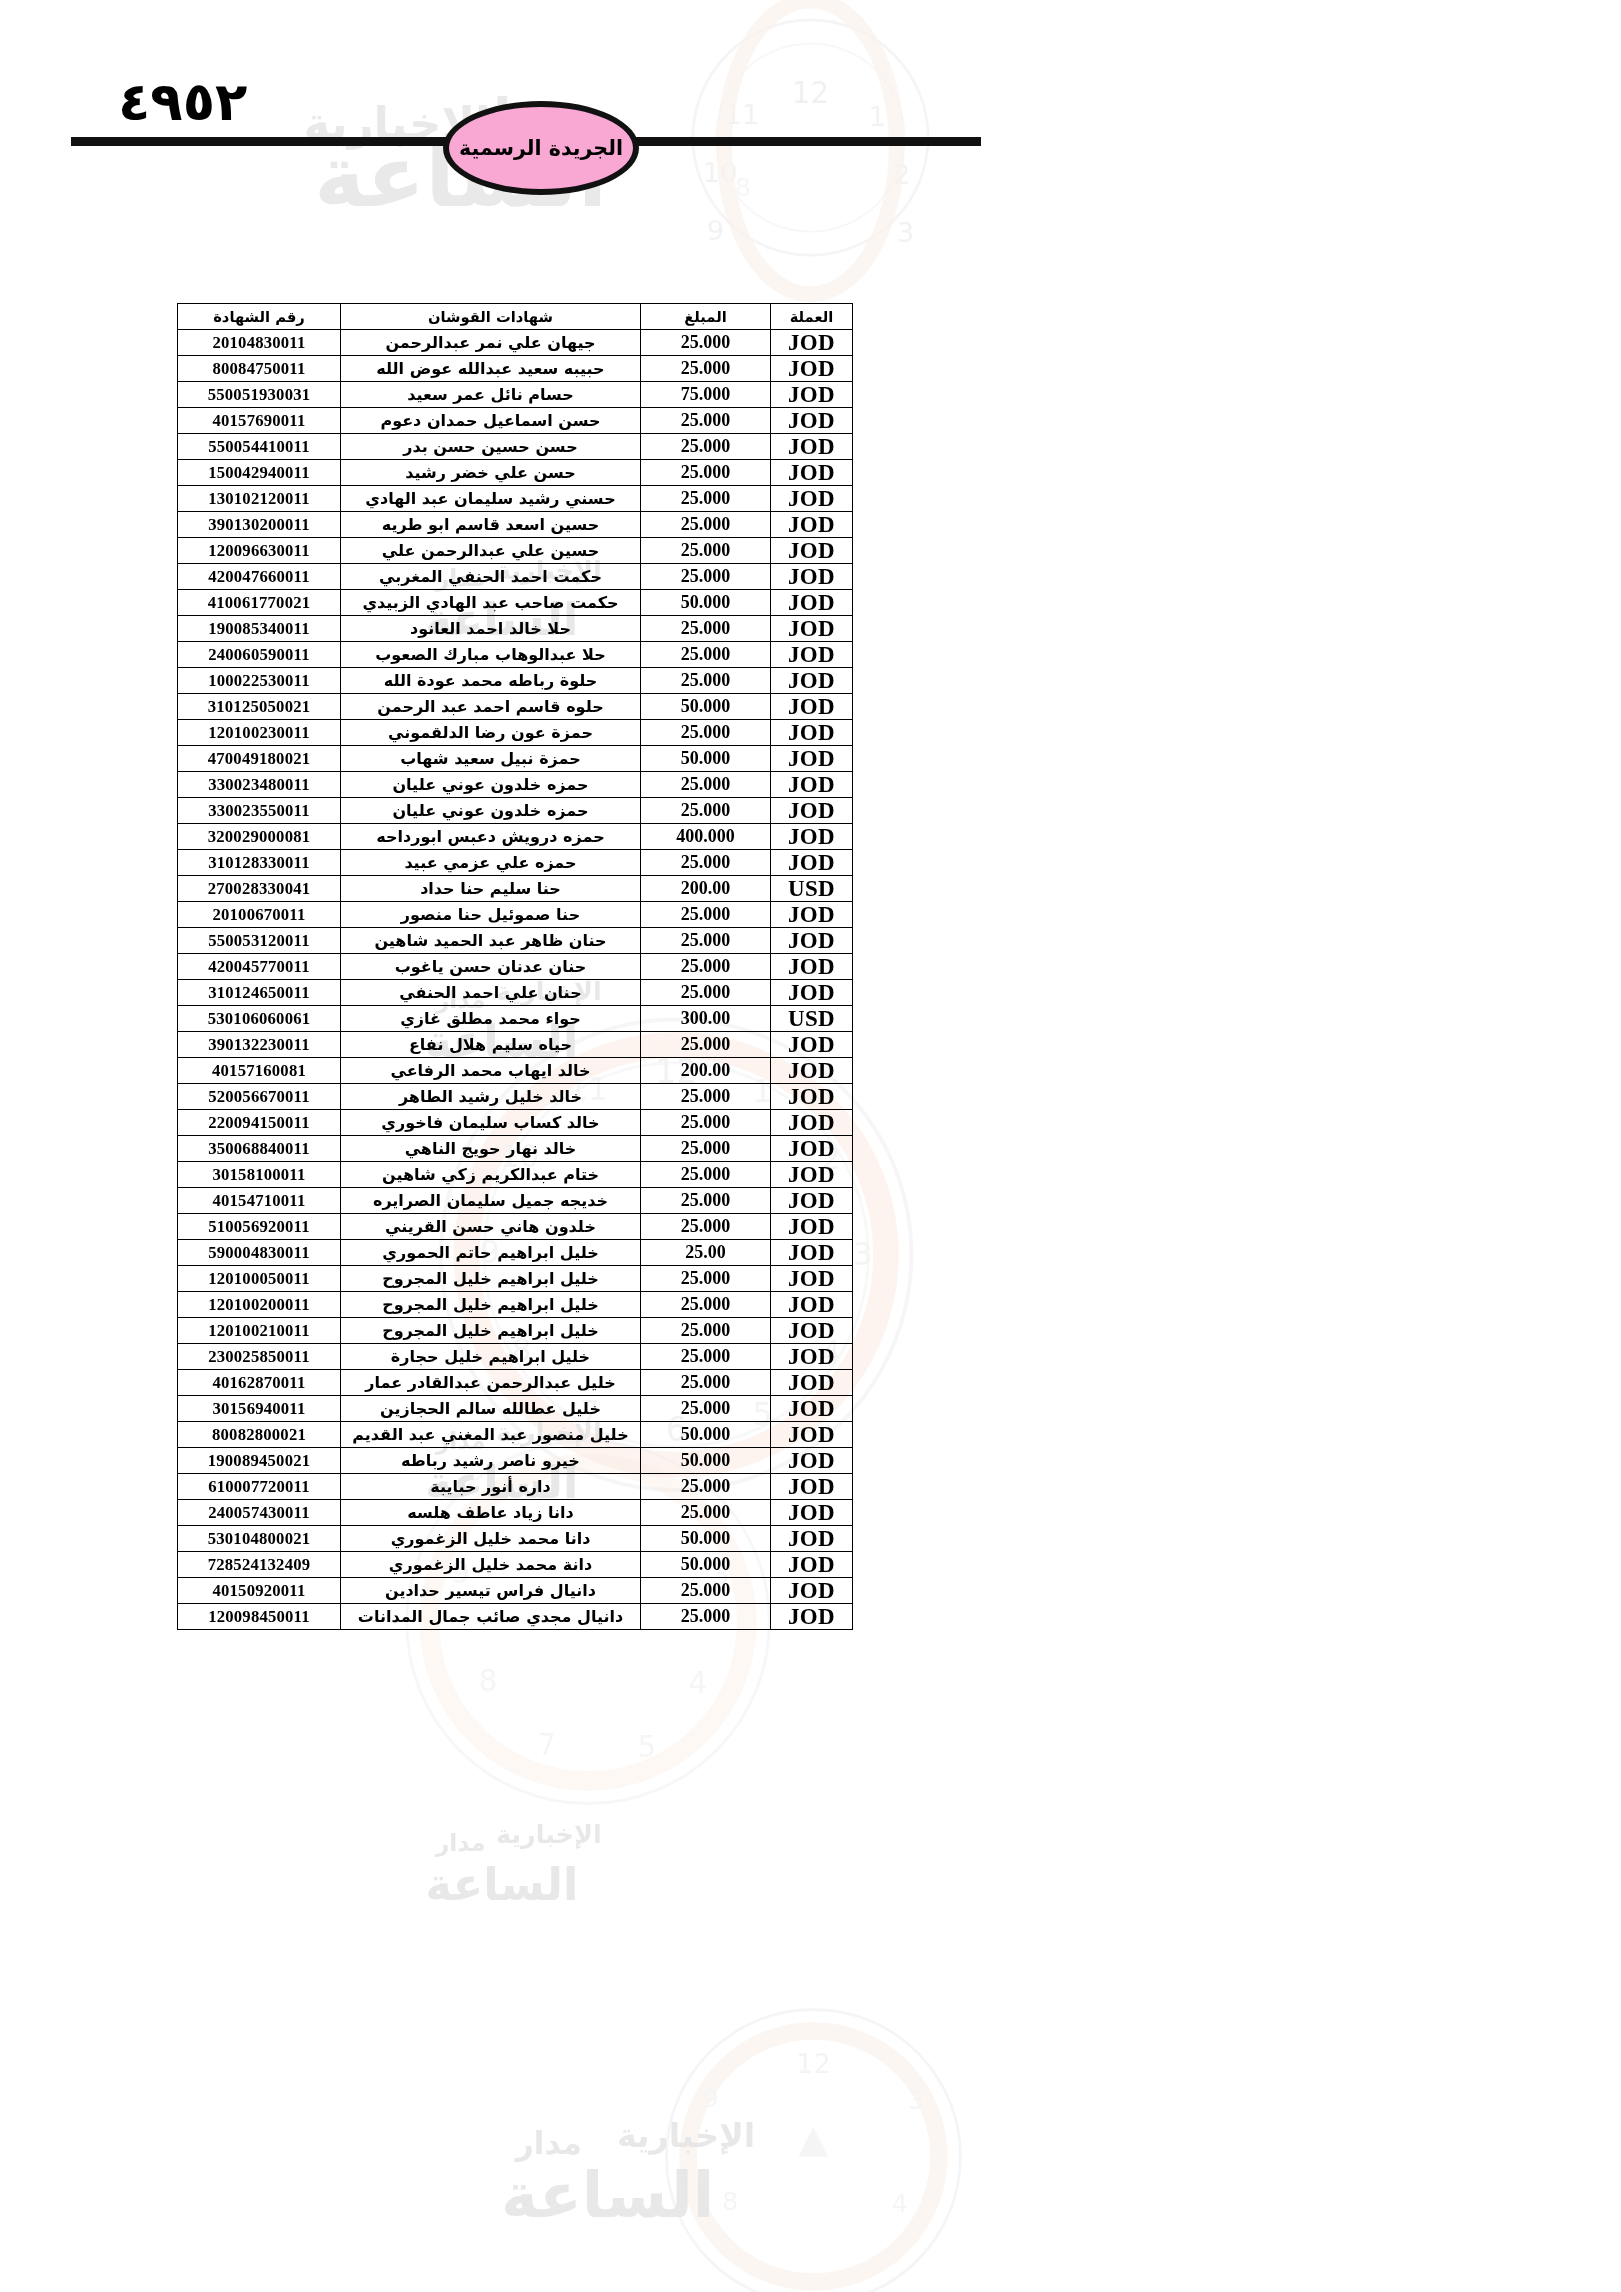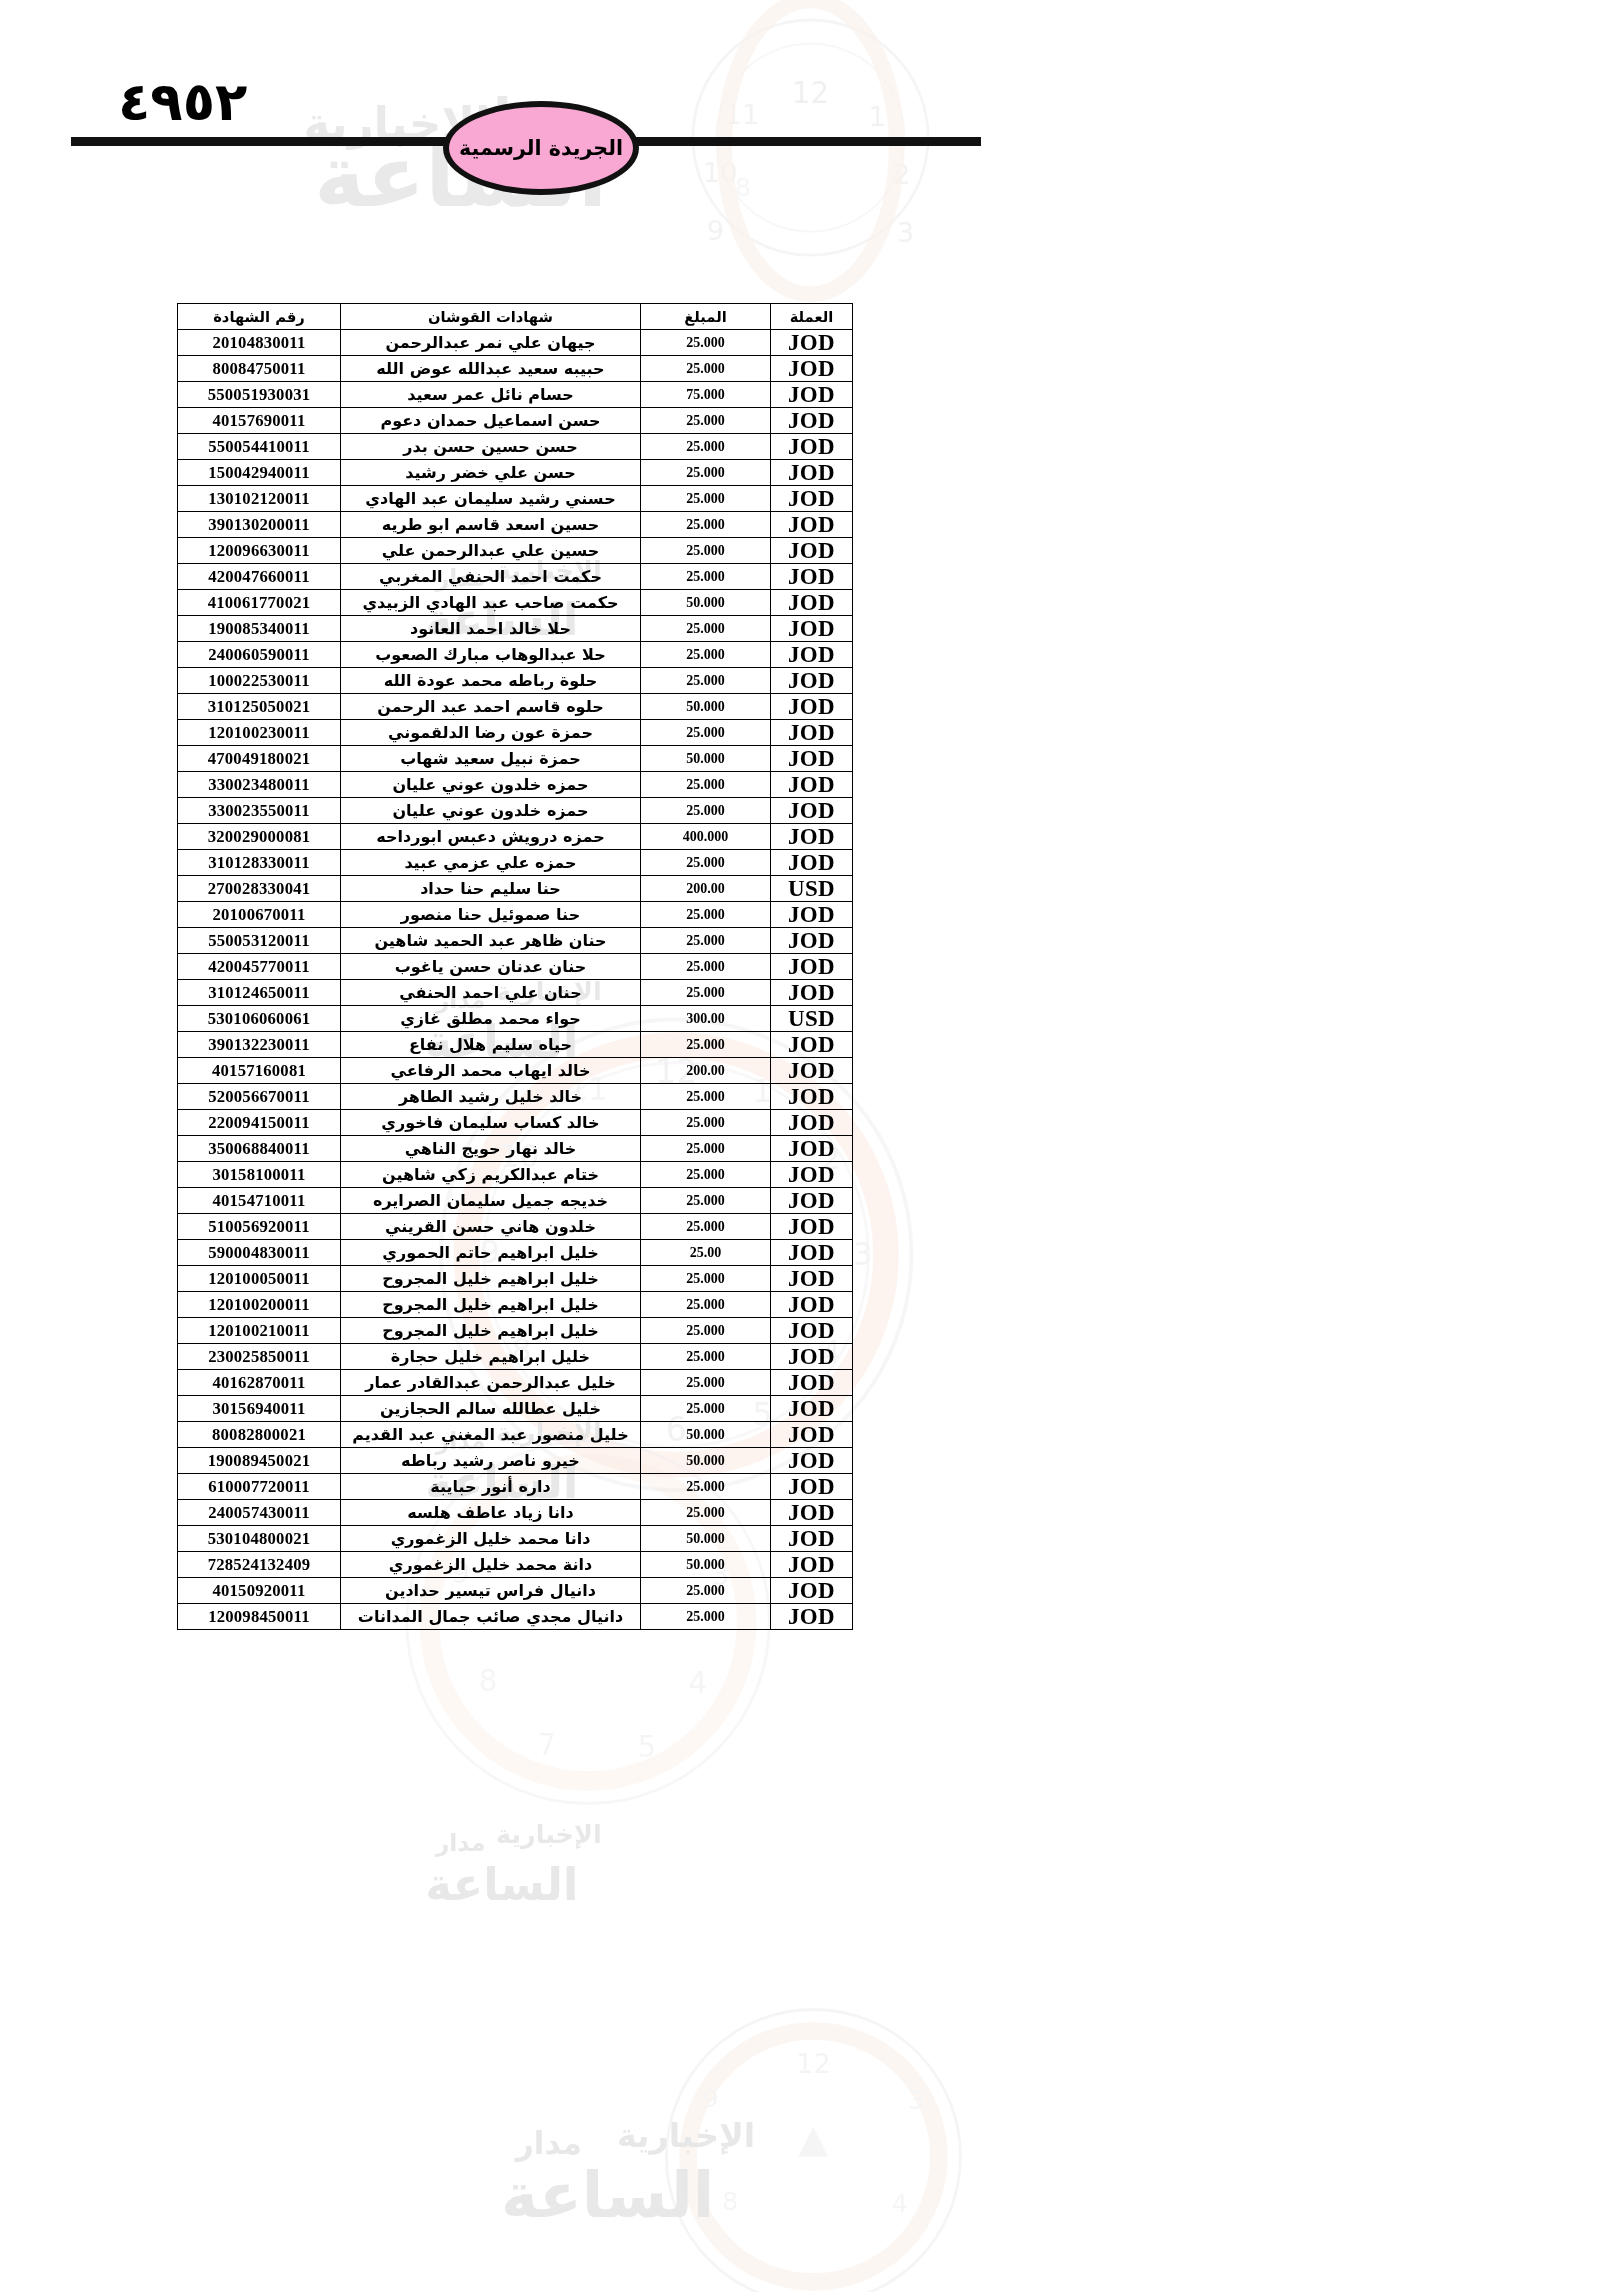--- a/index.html
+++ b/index.html
@@ -115,21 +115,21 @@
     height: 26.5px;
     line-height: 26.5px;
   }
   td.cell-currency {
     font-size: 23px;
     font-weight: 700;
     font-family: "Liberation Serif", serif;
     letter-spacing: 0.3px;
   }
   td.cell-amount {
-    font-size: 14px;
+    font-size: 18px;
     font-weight: 700;
     font-family: "Liberation Serif", serif;
   }
   td.cell-name {
     font-size: 16px;
     font-weight: 700;
     font-family: "DejaVu Sans", sans-serif;
     direction: rtl;
   }
   td.cell-number {

